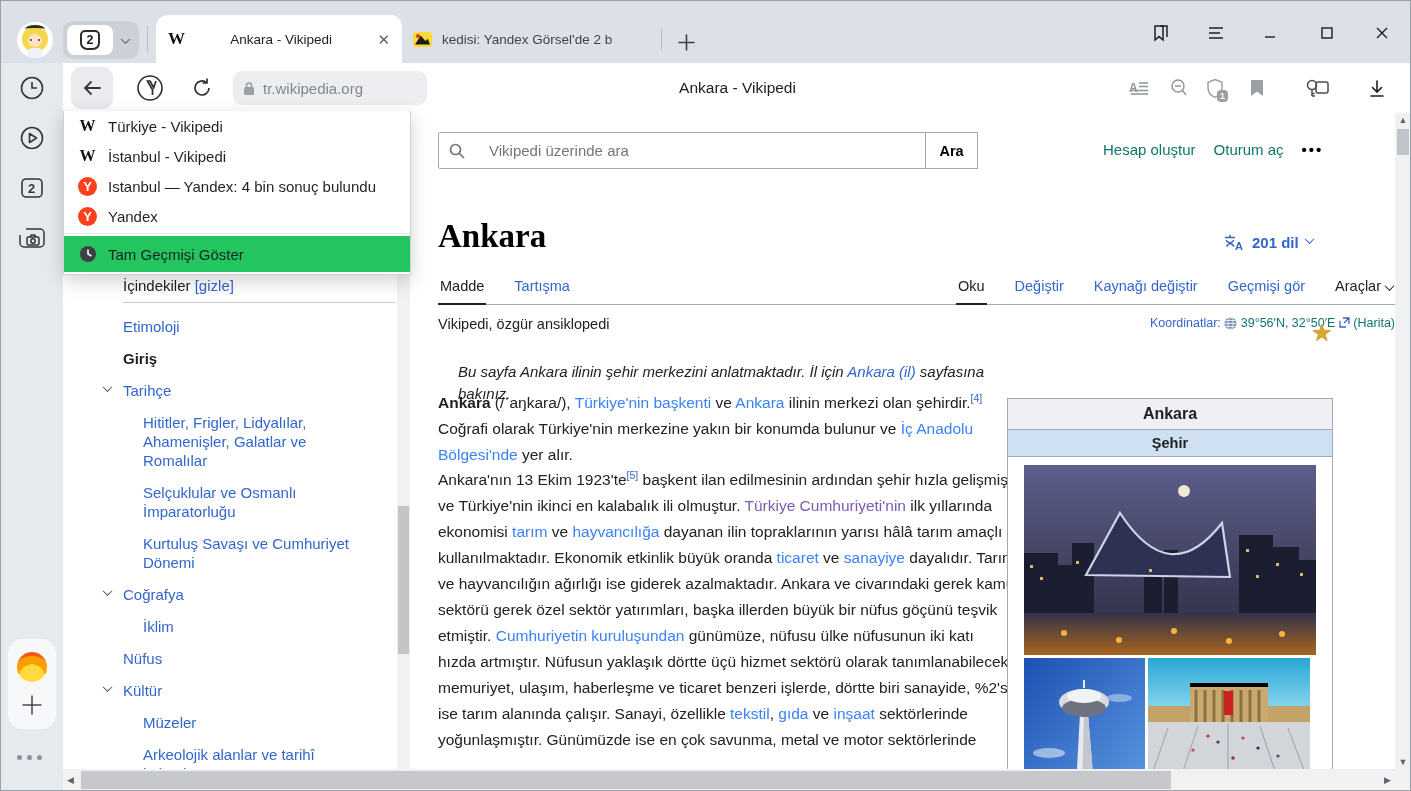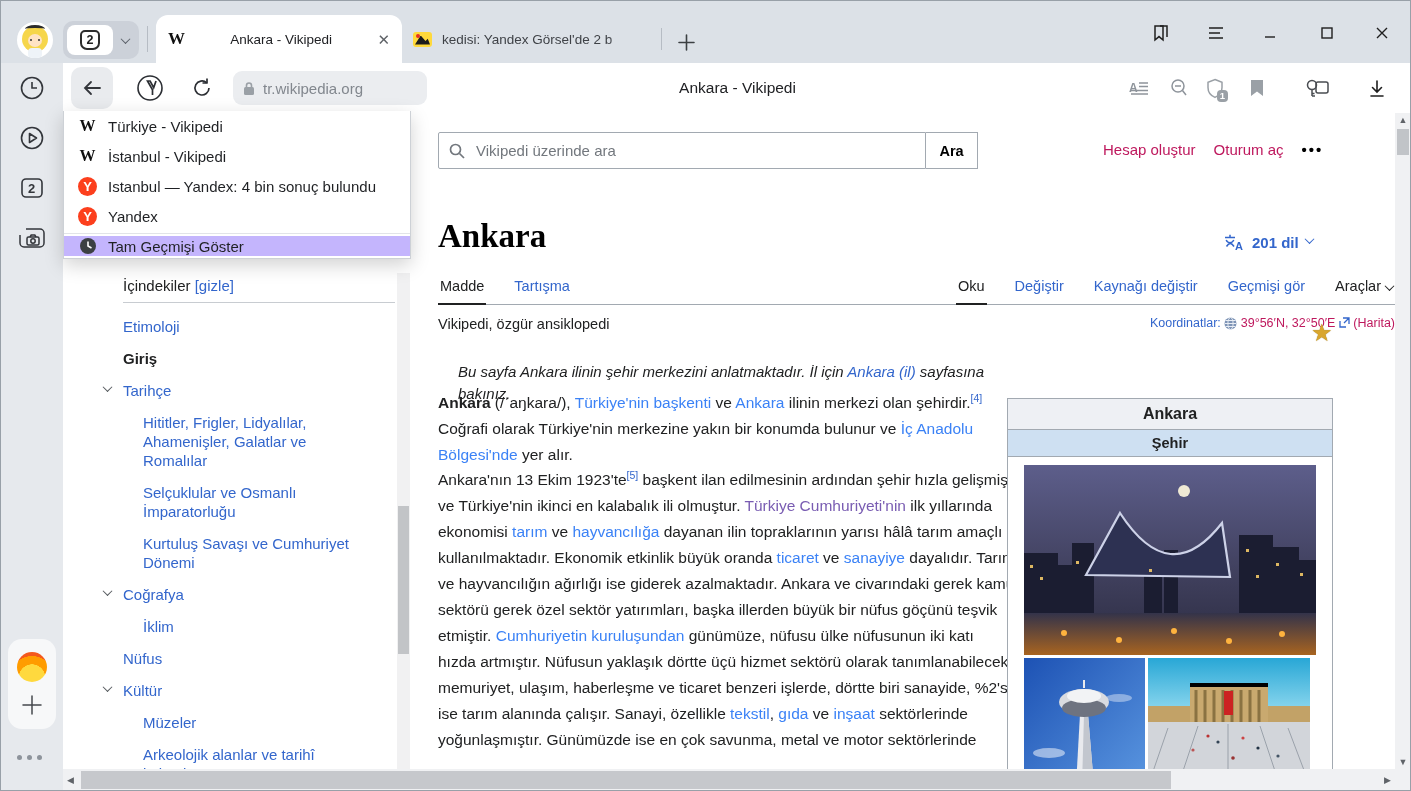--- a/index.html
+++ b/index.html
@@ -49,47 +49,47 @@
   #sidebar { position:absolute; left:0; top:62px; width:62px; height:729px; background:#e6e9ed; }
   .sb-ico { left:14px; width:34px; height:34px; display:flex; align-items:center; justify-content:center; color:#33363b; }
   .sb-card { left:7px; top:576px; width:48px; height:90px; background:#f7f8f9; border-radius:14px; display:flex; flex-direction:column; align-items:center; justify-content:space-evenly; }
   .ylogo { width:30px; height:30px; border-radius:50%; background:radial-gradient(circle at 50% 85%, #ffd93e 0 44%, #ff9c00 45% 72%, #f4581c 73%); }
   .sb-dots { left:16px; top:692px; display:flex; gap:5px; }
   .sb-dots i { width:5px; height:5px; border-radius:50%; background:#8d939b; }
 
   
   #histmenu { position:absolute; left:62px; top:110px; width:348px; background:#fff; border:1px solid #cdd1d6; border-top:none; box-shadow:0 6px 18px rgba(0,0,0,.18); z-index:40; padding-bottom:2px; }
   .hrow { display:flex; align-items:center; gap:11px; height:30px; padding:0 14px; font-size:15px; color:#1f2124; white-space:nowrap; }
-  .hrow.hl { background:#c4b5fd; height:20px; }
+  .hrow.hl { background:#22c55e; height:36px; }
   .hdiv { height:1px; background:#e2e4e8; margin:2px 0; }
   .yic { width:19px; height:19px; border-radius:50%; background:#fc3f1d; color:#fff; font-weight:bold; font-size:13px; display:flex; align-items:center; justify-content:center; flex:none; }
   .wic { width:19px; height:19px; display:flex; align-items:center; justify-content:center; font-size:16px; flex:none; }
 
   
   #content { position:absolute; left:62px; top:112px; width:1349px; height:679px; background:#fff; overflow:hidden; }
-  a, .lnk { color:#be185d; text-decoration:none; }
+  a, .lnk { color:#0f766e; text-decoration:none; }
   .sg-b { font-weight:bold; } .sg-l { color:#3b82f6; } .sg-v { color:#795cb2; }
   .sg-s { color:#3366cc; font-size:10.5px; vertical-align:super; line-height:0; }
   .sg-i { font-style:italic; } .sg-il { font-style:italic; color:#3366cc; }
 
   
   #toc { left:60px; top:164px; width:280px; }
   #toc .hdr { font-size:15px; margin-bottom:8px; }
   #toc .hdr .tg { color:#3366cc; }
   #toc .rule { height:1px; background:#c8ccd1; width:272px; margin-bottom:14px; }
   .tocitem { position:relative; font-size:15px; line-height:19px; margin-bottom:13px; width:238px; color:#3366cc; }
   .tocitem.lv2 { margin-left:20px; width:225px; }
   .tocitem.active { color:#202122; font-weight:bold; }
   .tocitem .chev { position:absolute; left:-19px; top:4px; color:#54595d; }
   #tocsb { left:334px; top:160px; width:13px; height:519px; background:#f1f1f2; }
   #tocsb .thumb { position:absolute; left:1px; top:233px; width:11px; height:148px; background:#c2c4c7; }
 
   
   #searchwrap { left:375px; top:19px; width:540px; height:37px; display:flex; }
-  #searchbox { flex:1; border:1px solid #a2a9b1; border-radius:2px 0 0 2px; display:flex; align-items:center; padding:0 10px; gap:11px; }
+  #searchbox { flex:1; border:1px solid #a2a9b1; border-radius:2px 0 0 2px; display:flex; align-items:center; padding:0 10px; gap:24px; }
   #searchbox input { border:none; outline:none; flex:1; font-size:15px; font-family:inherit; color:#202122; }
   #searchbox input::placeholder { color:#72777d; }
   #arabtn { width:52px; border:1px solid #a2a9b1; border-left:none; background:#fff; font-weight:bold; font-size:14.5px; font-family:inherit; }
   .userlinks { left:1040px; top:28px; display:flex; gap:18px; align-items:center; font-size:15px; }
   .dots3 { color:#000; font-size:15px; letter-spacing:2px; font-weight:bold; }
 
   
   #atitle { left:375px; top:105px; font-family:"Liberation Serif","DejaVu Serif",serif; font-size:33px; color:#000; }
   #langrow { left:1160px; top:120px; display:flex; align-items:center; gap:7px; color:#3366cc; font-size:15px; font-weight:bold; }
   #langrow .chev { color:#3366cc; margin-top:-3px; }

